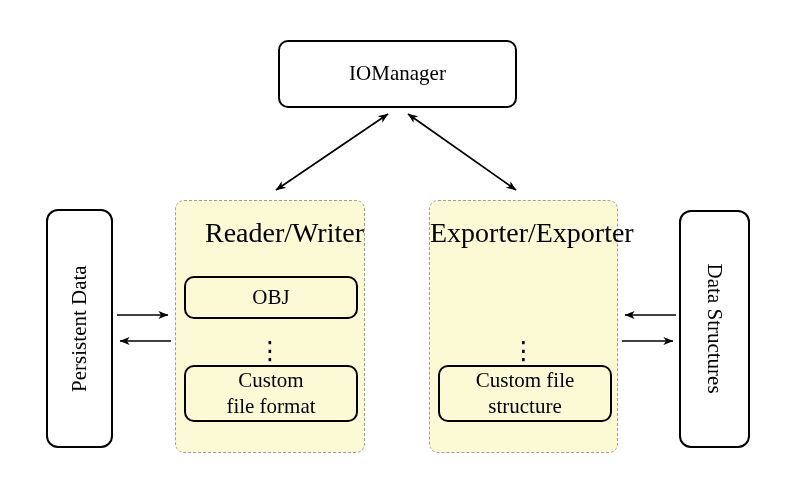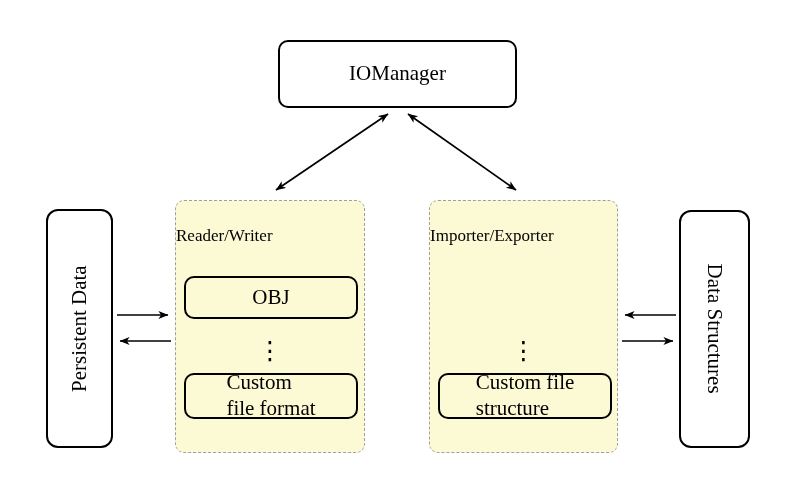--- a/index.html
+++ b/index.html
@@ -47,41 +47,41 @@
     background: #fcf9d5;
     border: 1.5px dashed #9f9f9f;
     border-radius: 9px;
   }
   .group-left  { left: 175px; width: 190px; }
   .group-right { left: 429px; width: 189px; }
   .group-title {
     position: absolute;
     left: 0; right: 0;
     top: 15px;
-    text-align: left;
-    font-size: 17px;
+    text-align: right;
+    font-size: 28px;
     line-height: 1.2;
-    margin-top: 10px;
   }
   .inner-node {
     position: absolute;
     left: 8px;
     width: 174px;
     border: 2.5px solid #000;
     border-radius: 10px;
     background: #fcf9d5;
     display: flex;
     align-items: center;
     justify-content: center;
     font-size: 21px;
+    text-align: center;
     white-space: pre-line;
     line-height: 1.22;
   }
   .inner-top    { top: 75px;  height: 43px; }
-  .inner-bottom { top: 172px; height: 46px; }
+  .inner-bottom { top: 164px; height: 57px; }
   .dots {
     position: absolute;
     left: 0; right: 0;
     top: 130px;
     height: 38px;
     display: flex;
     align-items: center;
     justify-content: center;
     font-family: "DejaVu Sans", sans-serif;
     font-size: 25px;
@@ -125,21 +125,21 @@
       <span>OBJ</span>
     </div>
     <div class="dots">⋮</div>
     <div class="inner-node inner-bottom">
       <span>Custom
 file format</span>
     </div>
   </div>
 
   <div class="group group-right">
-    <div class="group-title">Importer/Exporter</div>
+    <div class="group-title">Exporter/Exporter</div>
     <div class="dots">⋮</div>
     <div class="inner-node inner-bottom">
       <span>Custom file
 structure</span>
     </div>
   </div>
 
 </div>
 
 </body></html>

